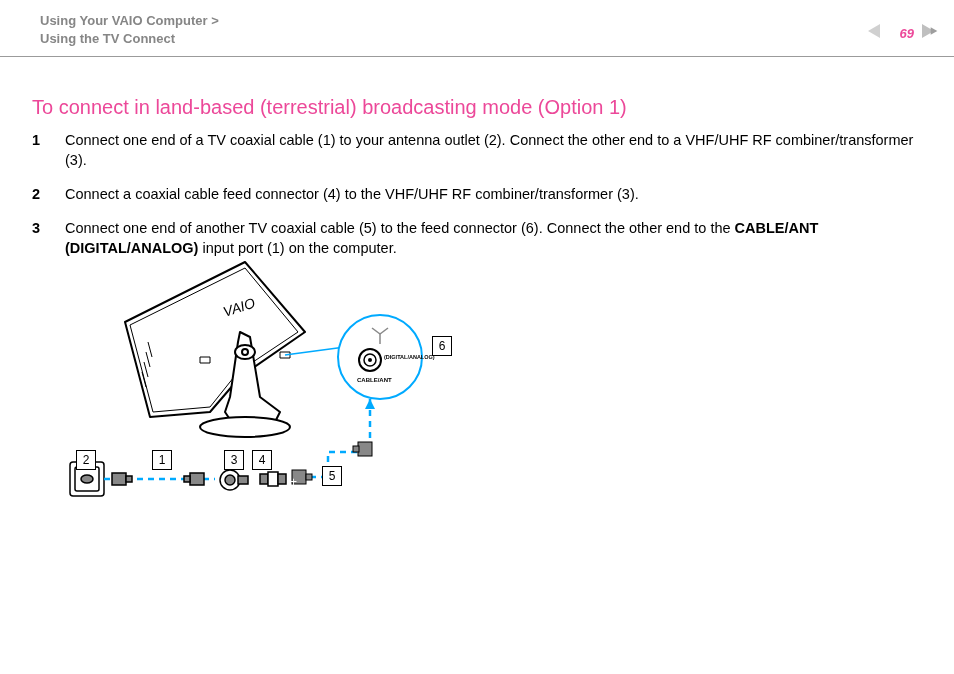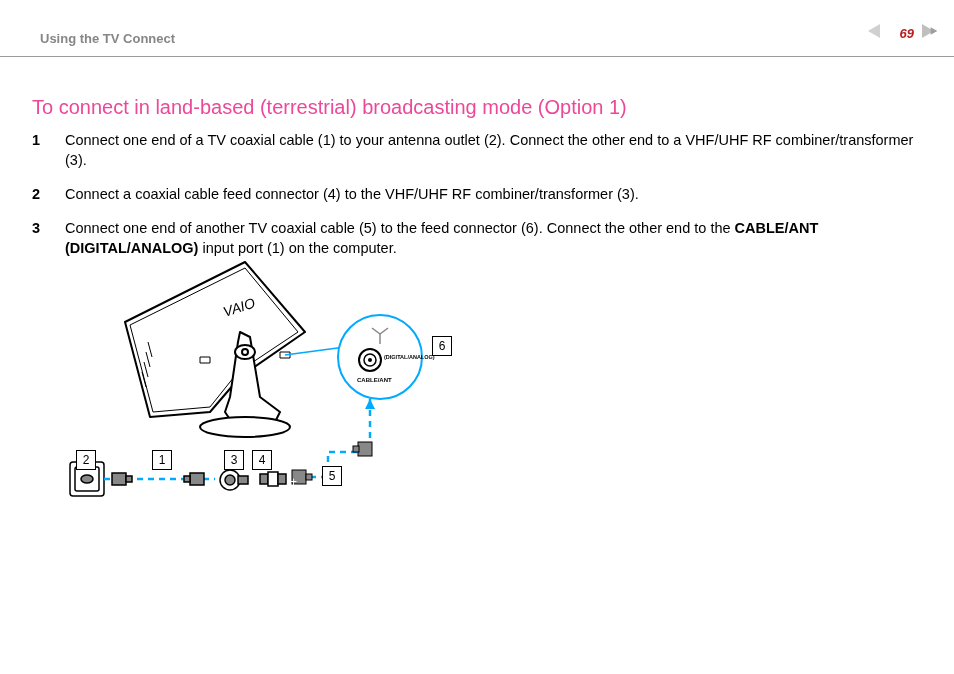--- a/index.html
+++ b/index.html
@@ -24,21 +24,21 @@
   .hdr-crumb {
     position: absolute;
     left: 40px; top: 12px;
     font-size: 13px; font-weight: bold; color: #868686;
     line-height: 18px;
   }
   .hdr-page {
     position: absolute;
     right: 40px; top: 26px;
     font-size: 13px; font-weight: bold; font-style: italic;
-    color: #b91c1c;
+    color: #ec4899;
   }
   .hdr-arrow {
     position: absolute;
     top: 24px;
     width: 0; height: 0;
     border-top: 7px solid transparent;
     border-bottom: 7px solid transparent;
   }
   .arrow-prev { right: 74px; border-right: 12px solid #d0d0d0; }
   .arrow-next { right: 20px; border-left: 12px solid #bfbfbf; }
@@ -83,21 +83,21 @@
     font: 12px/18px Arial, sans-serif;
     text-align: center;
     background: #fff;
   }
 </style>
 </head>
 <body>
 
 <div class="hdr">
   <div class="hdr-crumb">
-    <br>
+    <span>Using Your VAIO Computer &gt;</span><br>
     <span>Using the TV Connect</span>
   </div>
   <span class="hdr-arrow arrow-prev"></span>
   <span class="hdr-page">69</span>
   <span class="hdr-arrow arrow-next"></span>
 </div>
 
 <div class="title">To connect in land-based (terrestrial) broadcasting mode (Option 1)</div>
 
 <div class="steps">

